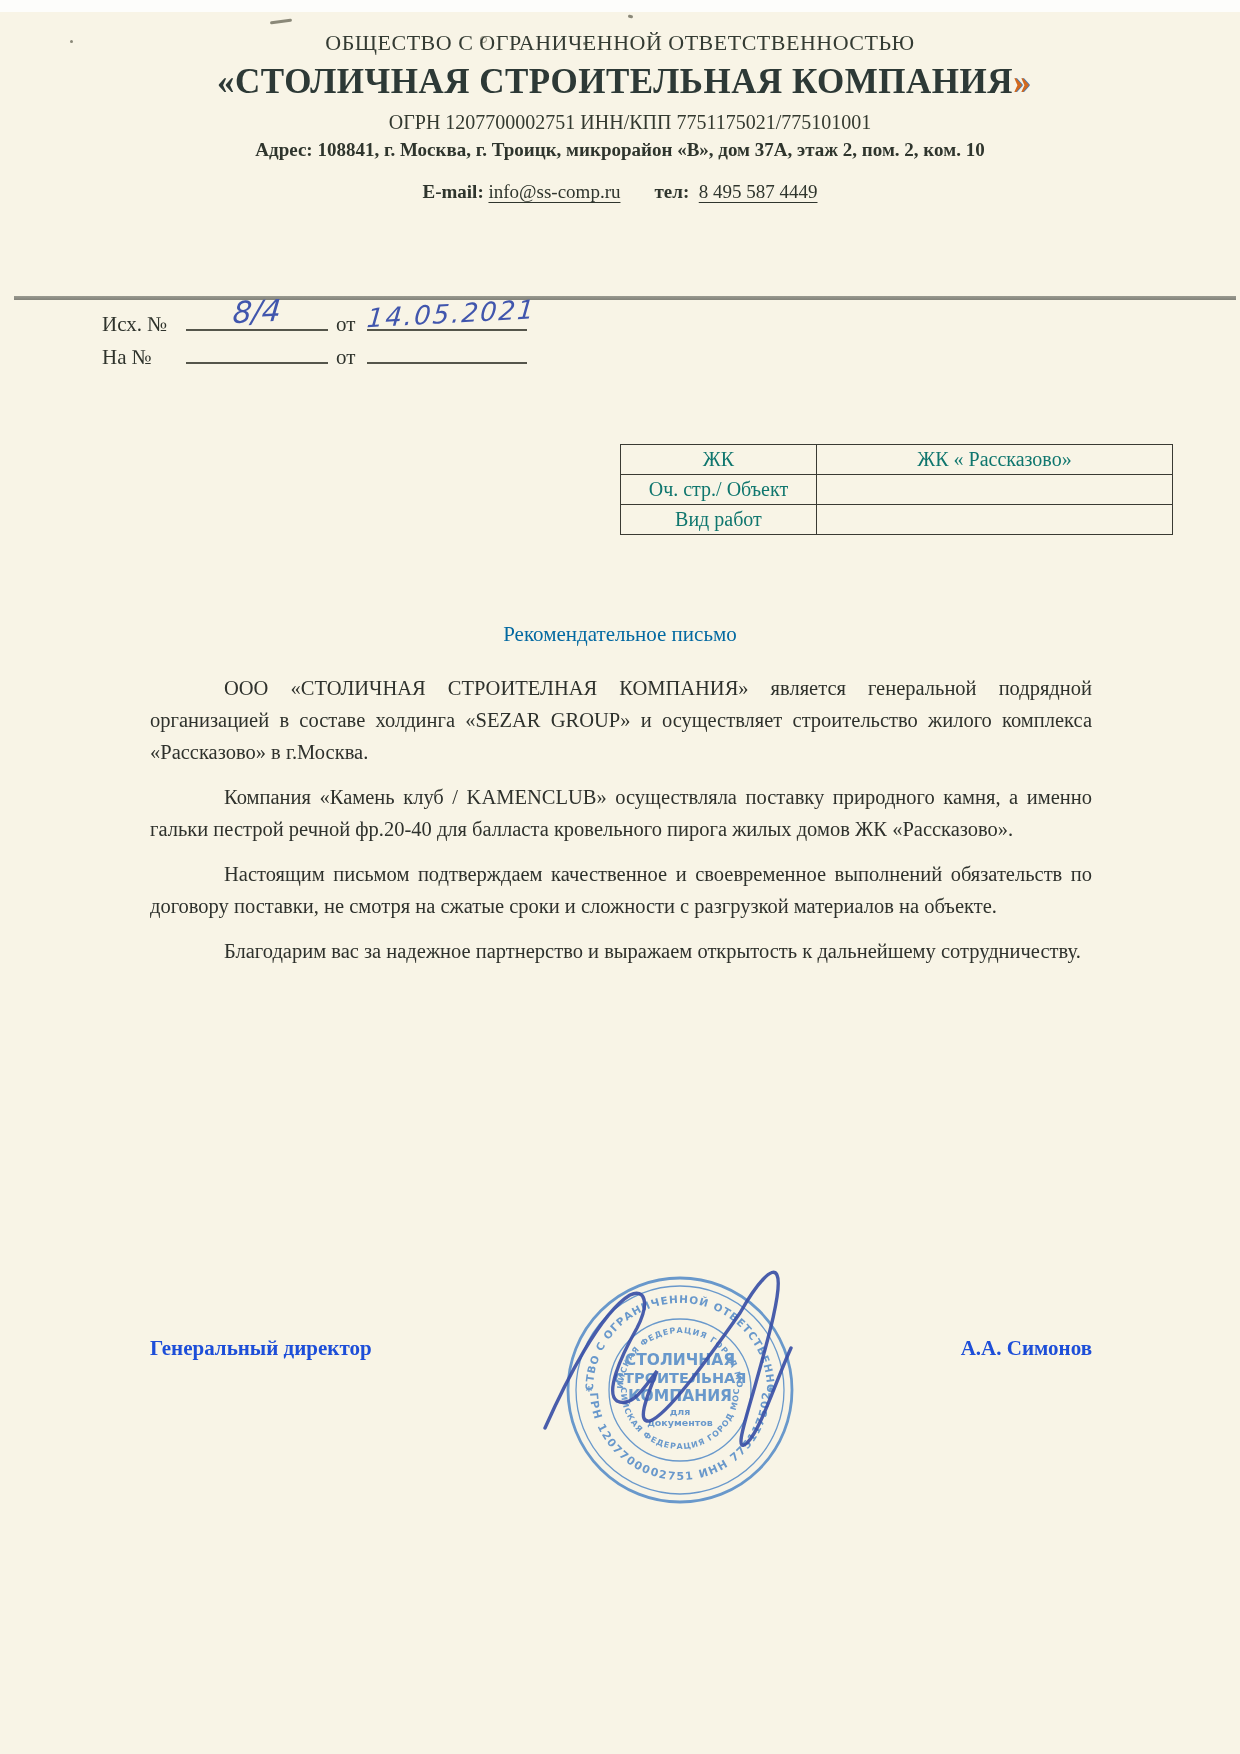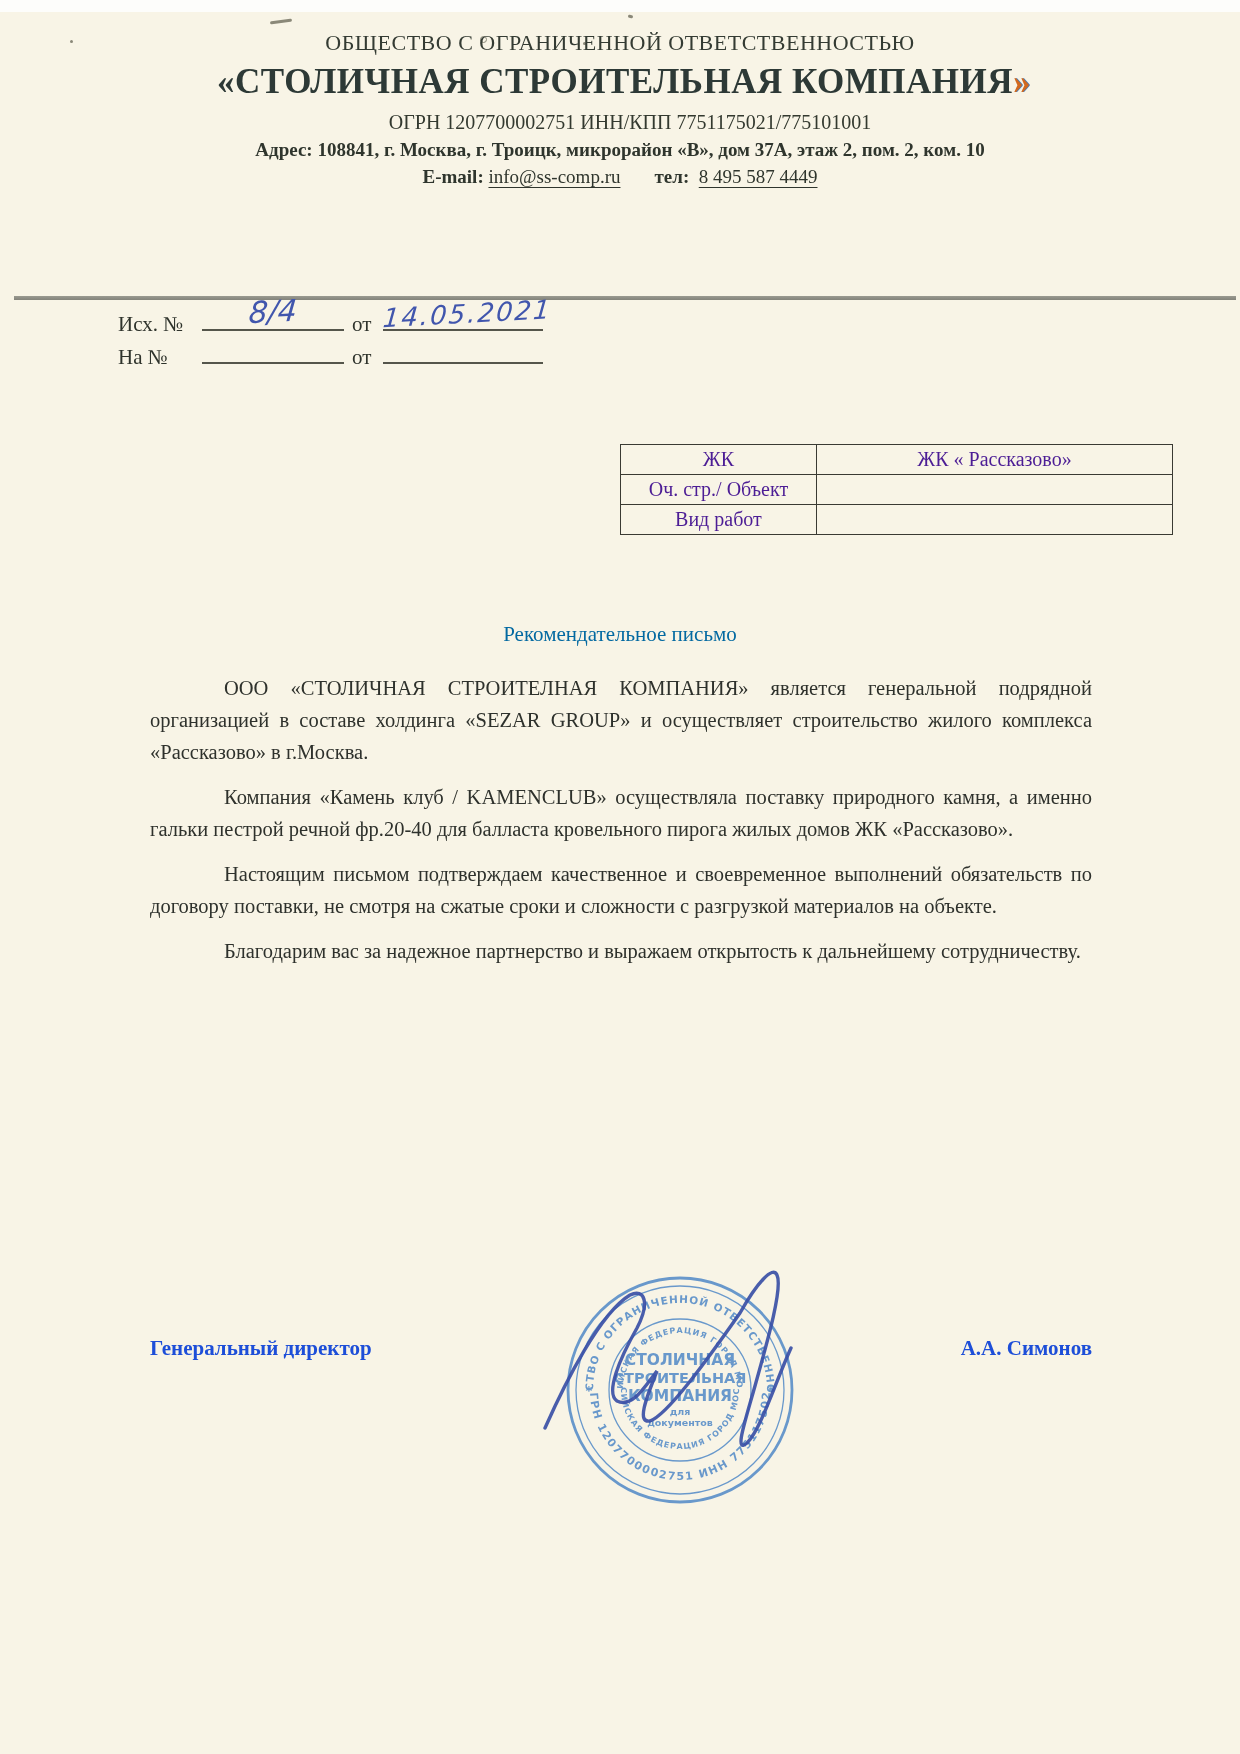--- a/index.html
+++ b/index.html
@@ -9,47 +9,47 @@
   .speck{position:absolute;background:#8a8878;border-radius:2px;}
   .speck.ring{background:transparent;border:1px solid #8a8878;border-radius:50%;}
 
   
   .letterhead{position:absolute;top:30px;left:0;width:100%;text-align:center;}
   .org-type{font-size:22px;letter-spacing:.5px;color:#343b33;}
   .company-name{font-size:35px;font-weight:bold;color:#2d3936;margin-top:6px;letter-spacing:.5px;padding-left:8px;}
   .artifact-quote{color:#d2691e;text-shadow:1px 0 0 #3f7cc0;}
   .registration{font-size:20px;margin-top:9px;color:#33392f;padding-left:20px;}
   .address-line{font-size:19px;font-weight:bold;margin-top:5px;color:#2f352d;}
-  .contact-line{font-size:19px;margin-top:5px;color:#2f352d;}
+  .contact-line{font-size:19px;margin-top:20px;color:#2f352d;}
   .contact-line .lbl{font-weight:bold;}
   .ulined{text-decoration:underline;text-underline-offset:4px;}
   .gap{display:inline-block;width:34px;}
 
   
   .h-rule{position:absolute;top:296px;left:14px;right:4px;height:4px;
           background:linear-gradient(#9a9a90,#83837a);}
 
   
-  .ref-block{position:absolute;top:312px;left:118px;font-size:21px;color:#2f332c;}
+  .ref-block{position:absolute;top:312px;left:102px;font-size:21px;color:#2f332c;}
   .ref-row{height:33px;white-space:nowrap;}
   .ref-label{display:inline-block;width:84px;}
   .ref-line{display:inline-block;border-bottom:2px solid #55554b;position:relative;vertical-align:baseline;}
   .ref-line.short{width:142px;}
   .ref-line.long{width:160px;margin-left:12px;}
   .ot{display:inline-block;margin-left:8px;}
   .handwrite{position:absolute;left:0;right:0;bottom:2px;text-align:center;
              font-family:"DejaVu Sans",sans-serif;font-style:italic;
              color:#4156ad;transform:rotate(-3deg) skewX(-8deg);}
   .hw-num{font-size:30px;bottom:0px;}
   .hw-date{font-size:26px;letter-spacing:2px;bottom:0px;}
 
   
   .info-table{position:absolute;top:444px;left:620px;width:553px;border-collapse:collapse;}
   .info-table td{border:1.6px solid #3a3a33;height:29px;font-size:20px;text-align:center;
-                 padding:0 6px;color:#4c1d95;}
+                 padding:0 6px;color:#0f766e;}
   .info-table td.c1{width:192px;}
   .info-table td.c2{width:361px;}
 
   
   .letter-title{position:absolute;top:622px;left:0;width:100%;text-align:center;
                 font-size:21px;color:#0369a1;}
   .letter-body{position:absolute;top:672px;left:150px;width:942px;}
   .letter-body p{margin:0 0 13px 0;font-size:20.5px;line-height:32px;text-indent:74px;
                  text-align:justify;color:#2e312c;}
 

